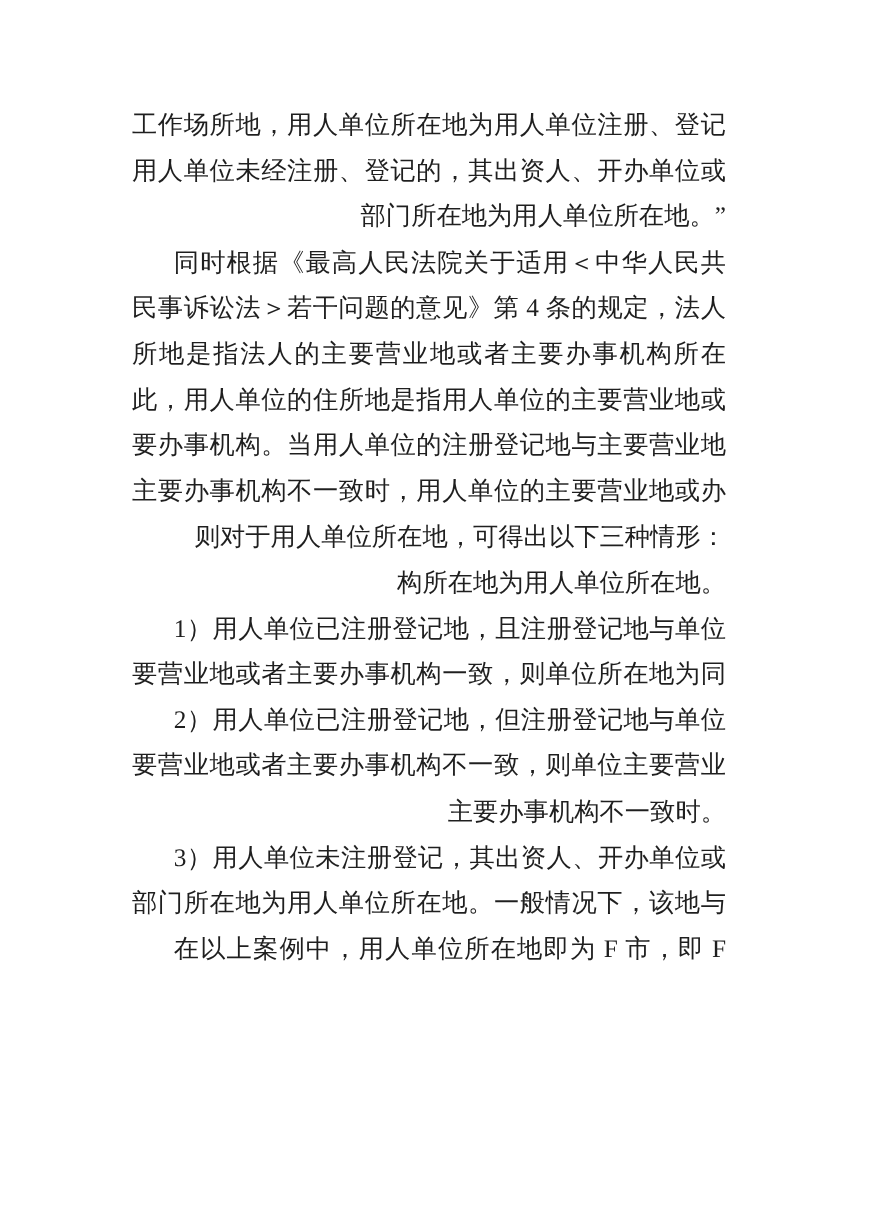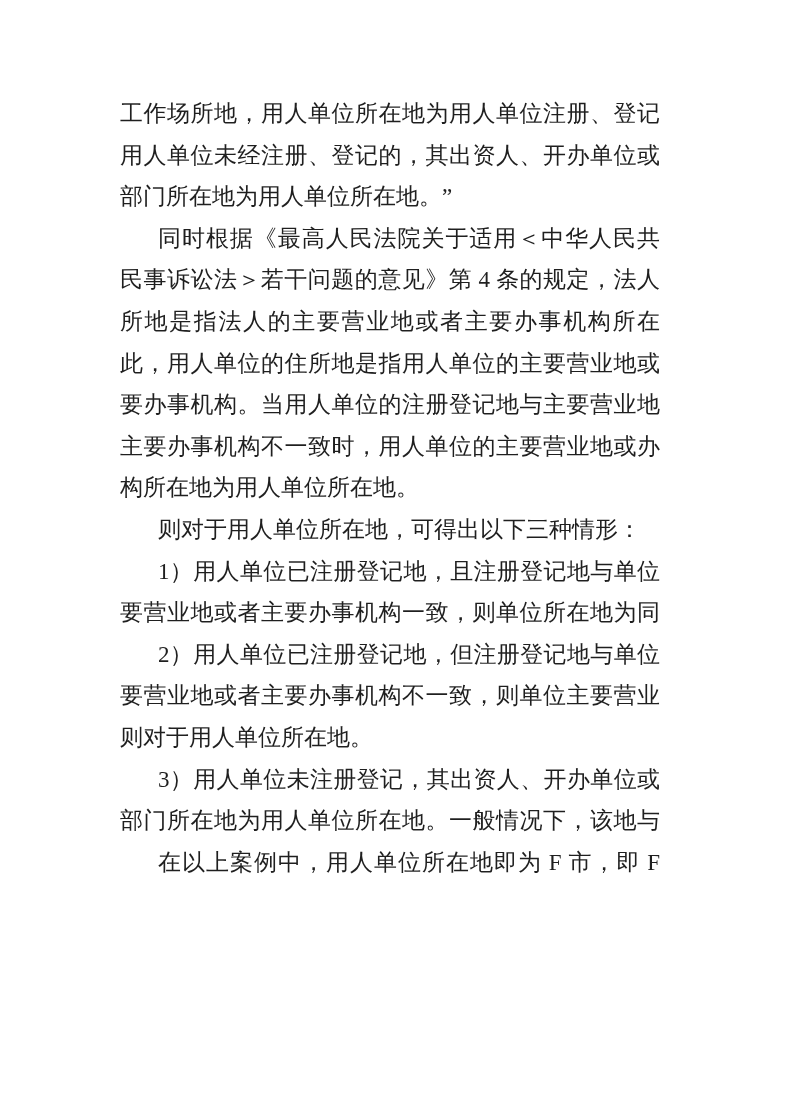--- a/index.html
+++ b/index.html
@@ -22,21 +22,21 @@
     width: 540px;
     color: #1f1f1f;
     font-size: 23px;
     letter-spacing: 0;
   }
   .line {
     height: 41.6px;
     line-height: 41.6px;
     overflow: hidden;
     white-space: nowrap;
-    text-align: left;
+    text-align: right;
   }
   
   .line.justify {
     white-space: normal;
     text-align: justify;
     text-align-last: justify;
   }
   .line.indent {
     padding-left: 38px;
   }
@@ -52,24 +52,24 @@
 
   <div class="line justify">工作场所地，用人单位所在地为用人单位注册、登记地。</div>
       <div class="line justify">用人单位未经注册、登记的，其出资人、开办单位或主管</div>
       <div class="line">部门所在地为用人单位所在地。”</div>
       <div class="line indent justify">同时根据《最高人民法院关于适用＜中华人民共和国</div>
       <div class="line justify">民事诉讼法＞若干问题的意见》第 4 条的规定，法人的住</div>
       <div class="line justify">所地是指法人的主要营业地或者主要办事机构所在地。因</div>
       <div class="line justify">此，用人单位的住所地是指用人单位的主要营业地或者主</div>
       <div class="line justify">要办事机构。当用人单位的注册登记地与主要营业地或者</div>
       <div class="line justify">主要办事机构不一致时，用人单位的主要营业地或办事机</div>
+      <div class="line indent">则对于用人单位所在地，可得出以下三种情形：</div>
       <div class="line">构所在地为用人单位所在地。</div>
-      <div class="line indent">则对于用人单位所在地，可得出以下三种情形：</div>
       <div class="line indent justify">1）用人单位已注册登记地，且注册登记地与单位的主</div>
       <div class="line justify">要营业地或者主要办事机构一致，则单位所在地为同一个</div>
       <div class="line indent justify">2）用人单位已注册登记地，但注册登记地与单位的主</div>
       <div class="line justify">要营业地或者主要办事机构不一致，则单位主要营业地或</div>
-      <div class="line">则对于用人单位所在地。</div>
+      <div class="line">主要办事机构不一致时。</div>
       <div class="line indent justify">3）用人单位未注册登记，其出资人、开办单位或主管</div>
       <div class="line justify">部门所在地为用人单位所在地。一般情况下，该地与单位</div>
       <div class="line indent justify">在以上案例中，用人单位所在地即为 F 市，即 F 市劳</div>
     </div>
 </div>
 
 </body></html>

